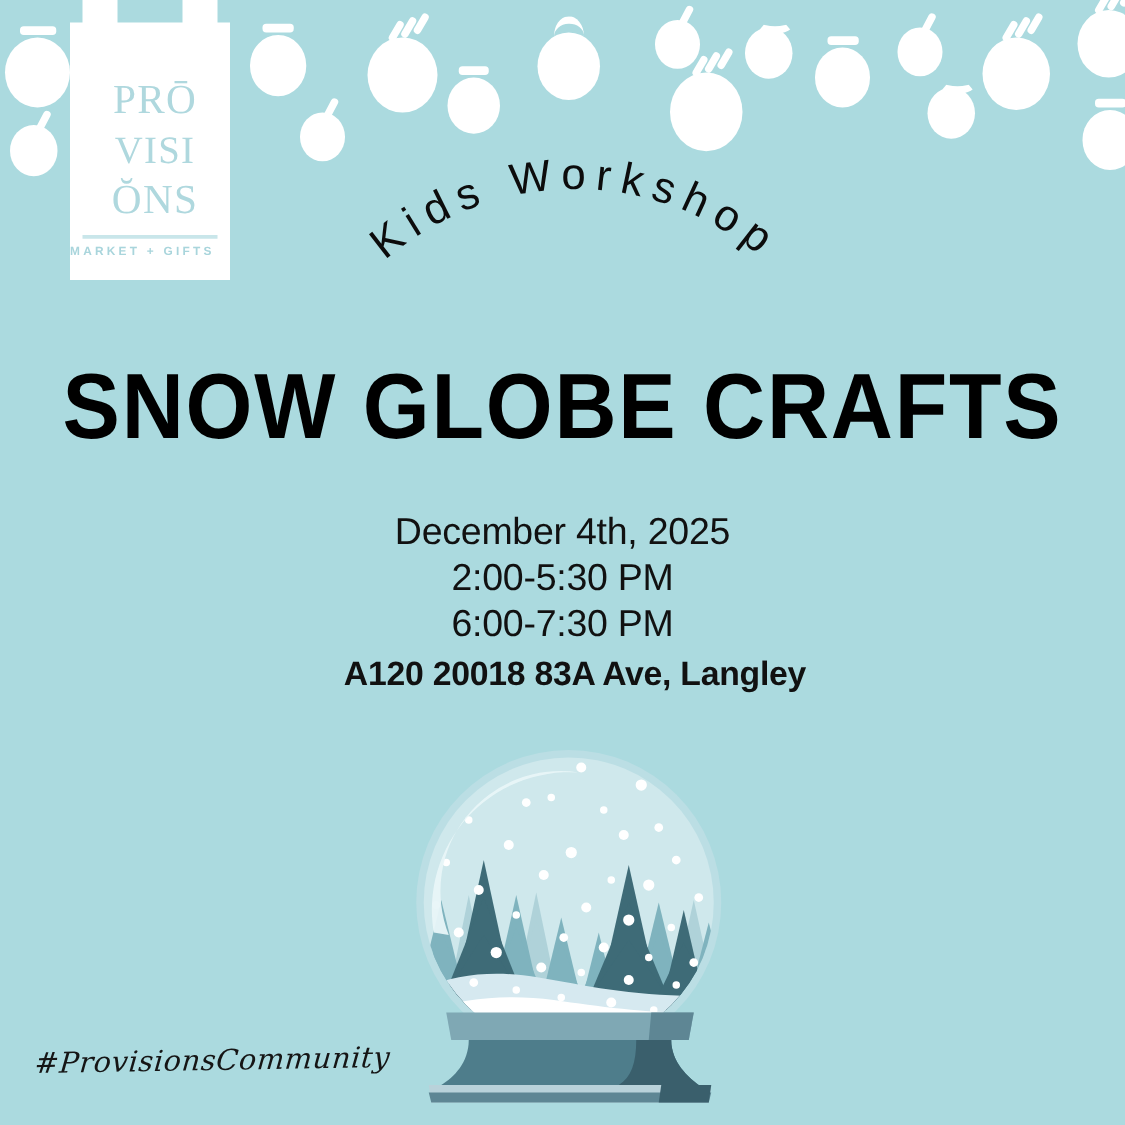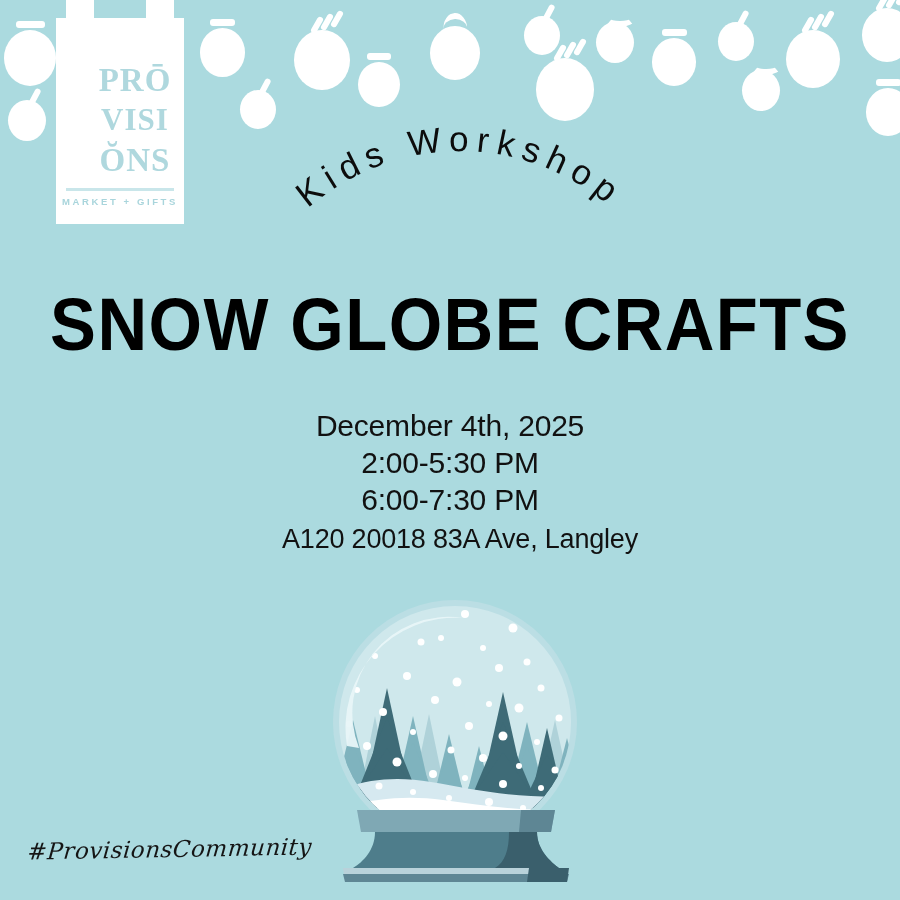--- a/index.html
+++ b/index.html
@@ -86,43 +86,43 @@
     position: absolute;
     top: 0;
     width: 28px;
     height: 34px;
     background: #ffffff;
   }
   .bag-handle-l { left: 10px; }
   .bag-handle-r { right: 10px; }
   .logo-word {
     position: absolute;
-    left: 15px;
+    left: 4px;
     width: 128px;
     text-align: center;
     color: #AFD8DE;
     font-family: "Liberation Serif", serif;
-    font-weight: 700;
+    font-weight: 400;
     letter-spacing: 1px;
     line-height: 1;
   }
   #logo-pro  { top: 72px;  font-size: 33px; }
   #logo-visi { top: 112px; font-size: 31px; }
   #logo-ons  { top: 152px; font-size: 33px; }
   .logo-rule {
     position: absolute;
     left: 10px; top: 196px;
     width: 108px; height: 3px;
     background: #C9E6EA;
   }
   #logo-tagline {
     position: absolute;
     left: 0; top: 204px;
     width: 128px;
-    text-align: center;
+    text-align: left;
     color: #A9D5DC;
     font-size: 9.5px;
     font-weight: 700;
     letter-spacing: 2.6px;
   }
 
   
   #kids-workshop-arc {
     position: absolute;
     left: 250px;
@@ -166,21 +166,21 @@
     display: block;
     line-height: 1.23;
   }
   .detail-bold {
     font-size: 30px;
     font-weight: 400;
     letter-spacing: -0.2px;
   }
   .detail-regular {
     font-size: 27px;
-    font-weight: 400;
+    font-weight: 700;
     letter-spacing: -0.2px;
     margin-top: 4px;
     padding-left: 20px;
   }
 
   
   #snow-globe {
     position: absolute;
     left: 313px;
     top: 596px;

